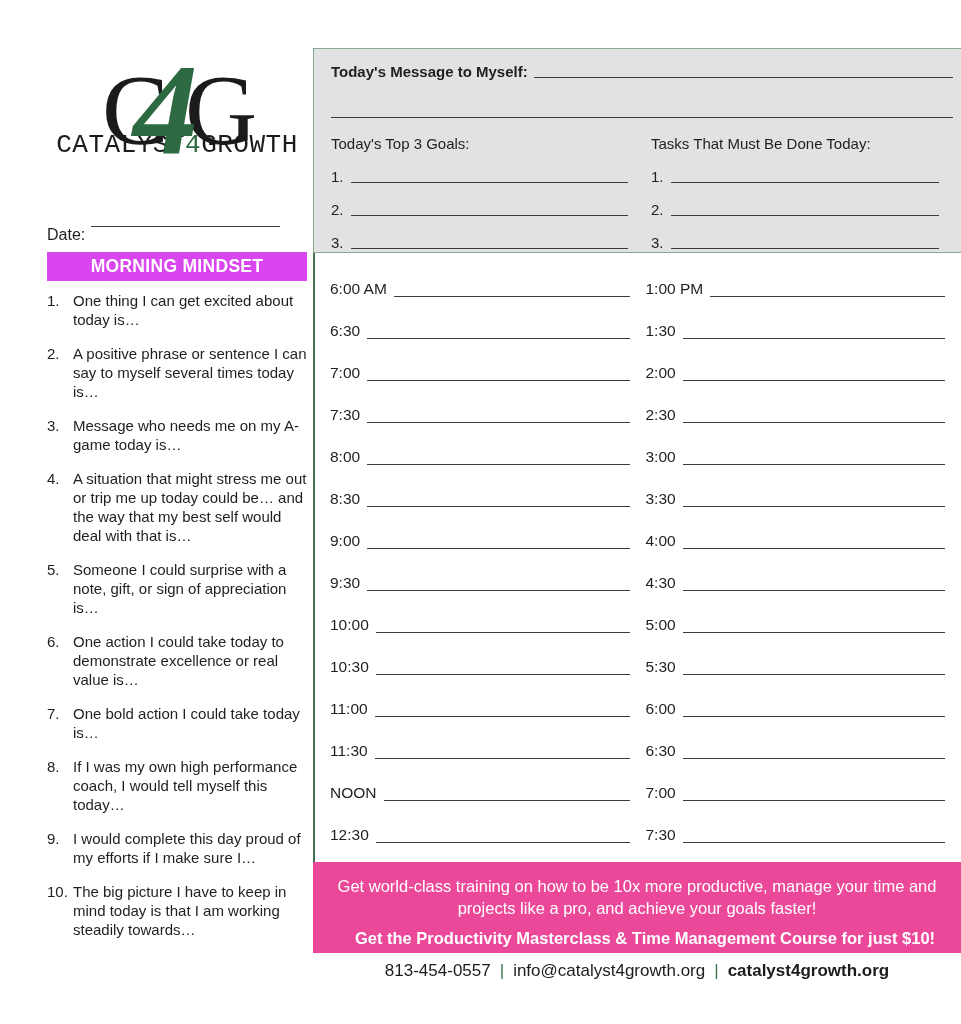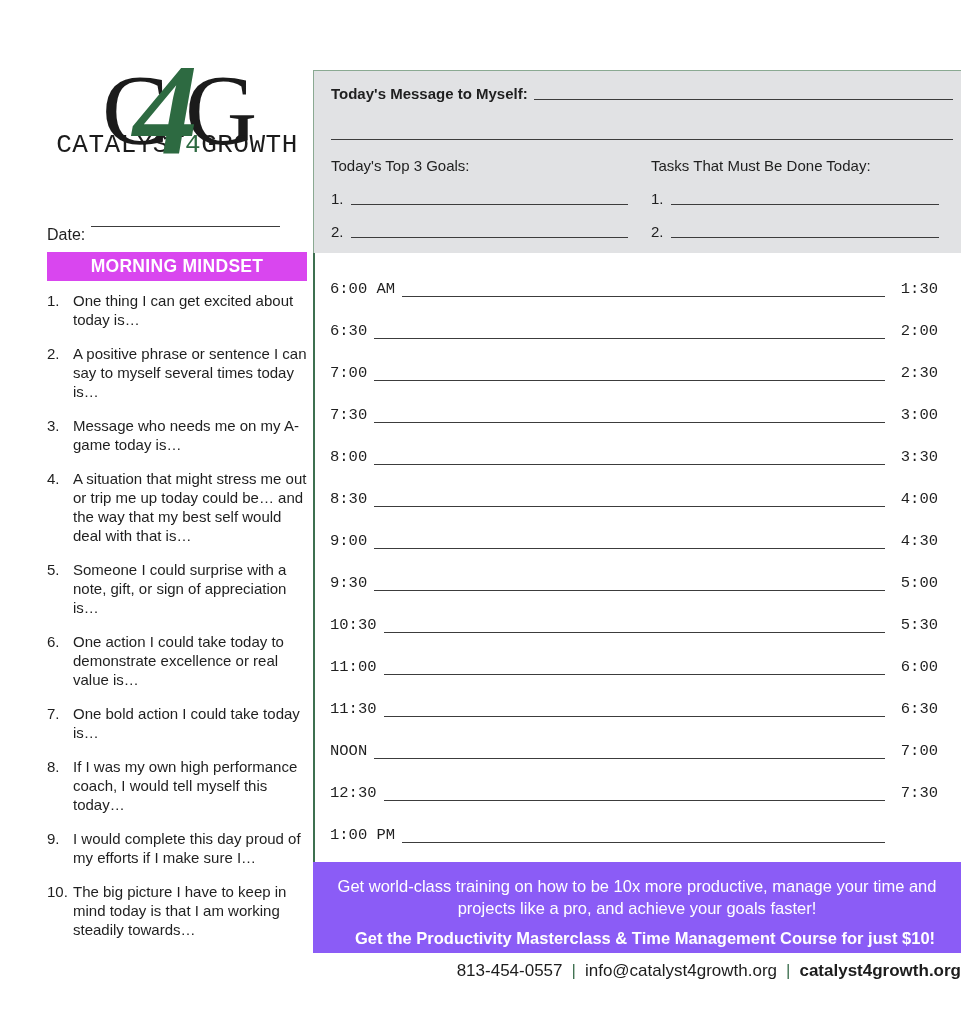--- a/index.html
+++ b/index.html
@@ -35,50 +35,50 @@
   .m-item { display:flex; margin-bottom:15px; font-size:15px; line-height:19px; }
   .m-item .num { width:26px; flex:0 0 26px; }
   .m-item .txt { flex:1; }
 
   
   .fill { flex:1; border-bottom:1.8px solid #3c3c3c; height:0; }
 
   
   .top-panel { position:absolute; left:313px; top:48px; width:648px; height:205px;
     background:#e1e2e4; border:1.5px solid #8aa992; border-right:none;
-    padding:14px 6px 0 17px;margin-top:22px; }
+    padding:14px 6px 0 17px; }
   .msg-row { display:flex; align-items:flex-end; font-size:15px; font-weight:700;
     padding-right:2px; }
   .msg-row .fill { margin-left:6px; margin-bottom:2px; }
   .msg-line2 { border-bottom:1.8px solid #3c3c3c; margin-top:37px; margin-right:2px; }
   .cols { display:flex; margin-top:17px; padding-right:16px; }
   .col-l { width:297px; flex:0 0 297px; margin-right:23px; }
   .col-r { flex:1; }
   .col-head { font-size:15px; font-weight:400; }
   .num-row { display:flex; align-items:flex-end; height:33px; font-size:15px; }
   .num-row .n { width:20px; flex:0 0 20px; }
   .num-row .fill { margin-bottom:2px; }
 
   
   .schedule { position:absolute; left:313px; top:253px; width:648px; height:609px;
     border-left:2px solid #3e7050; background:#fff;
     padding:14px 16px 0 15px; }
-  .sched-grid { display:grid; grid-template-columns:1fr; column-gap:16px;
-    grid-template-rows:repeat(14, 42px); grid-auto-flow:column;font-family:Liberation Mono, monospace; }
+  .sched-grid { display:grid; grid-template-columns:1fr 1fr; column-gap:16px;
+    grid-template-rows:repeat(14, 42px); grid-auto-flow:column; }
   .sched-row { display:flex; align-items:flex-end; padding-bottom:11px; font-size:15.5px; }
   .sched-row .fill { margin-left:7px; margin-bottom:1px; }
 
   
   .banner { position:absolute; left:313px; top:862px; width:648px; height:91px;
-    background:#8b5cf6; color:#ffffff; text-align:center; padding-top:13px; }
+    background:#ec4899; color:#ffffff; text-align:center; padding-top:13px; }
   .banner .l1 { font-size:16.5px; line-height:1.35; max-width:606px; margin:0 auto; }
   .banner .l2 { font-size:16.5px; font-weight:700; margin-top:9px;padding-left:16px; }
 
   
-  .footer { position:absolute; left:313px; top:961px; width:648px; text-align:right;
+  .footer { position:absolute; left:313px; top:961px; width:648px; text-align:center;
     font-size:17px; color:#1c1c1c; }
   .footer .sep { color:#3e7050; margin:0 9px; font-weight:400; }
   .footer .site { font-weight:700; }
 </style>
 </head>
 <body>
 
 <div class="page">
 
   <div class="sidebar">
@@ -213,20 +213,24 @@
         </div>
       <div class="sched-row">
           <span>9:00</span>
           <span class="fill"></span>
         </div>
       <div class="sched-row">
           <span>9:30</span>
           <span class="fill"></span>
         </div>
       <div class="sched-row">
+          <span>10:00</span>
+          <span class="fill"></span>
+        </div>
+      <div class="sched-row">
           <span>10:30</span>
           <span class="fill"></span>
         </div>
       <div class="sched-row">
           <span>11:00</span>
           <span class="fill"></span>
         </div>
       <div class="sched-row">
           <span>11:30</span>
           <span class="fill"></span>

